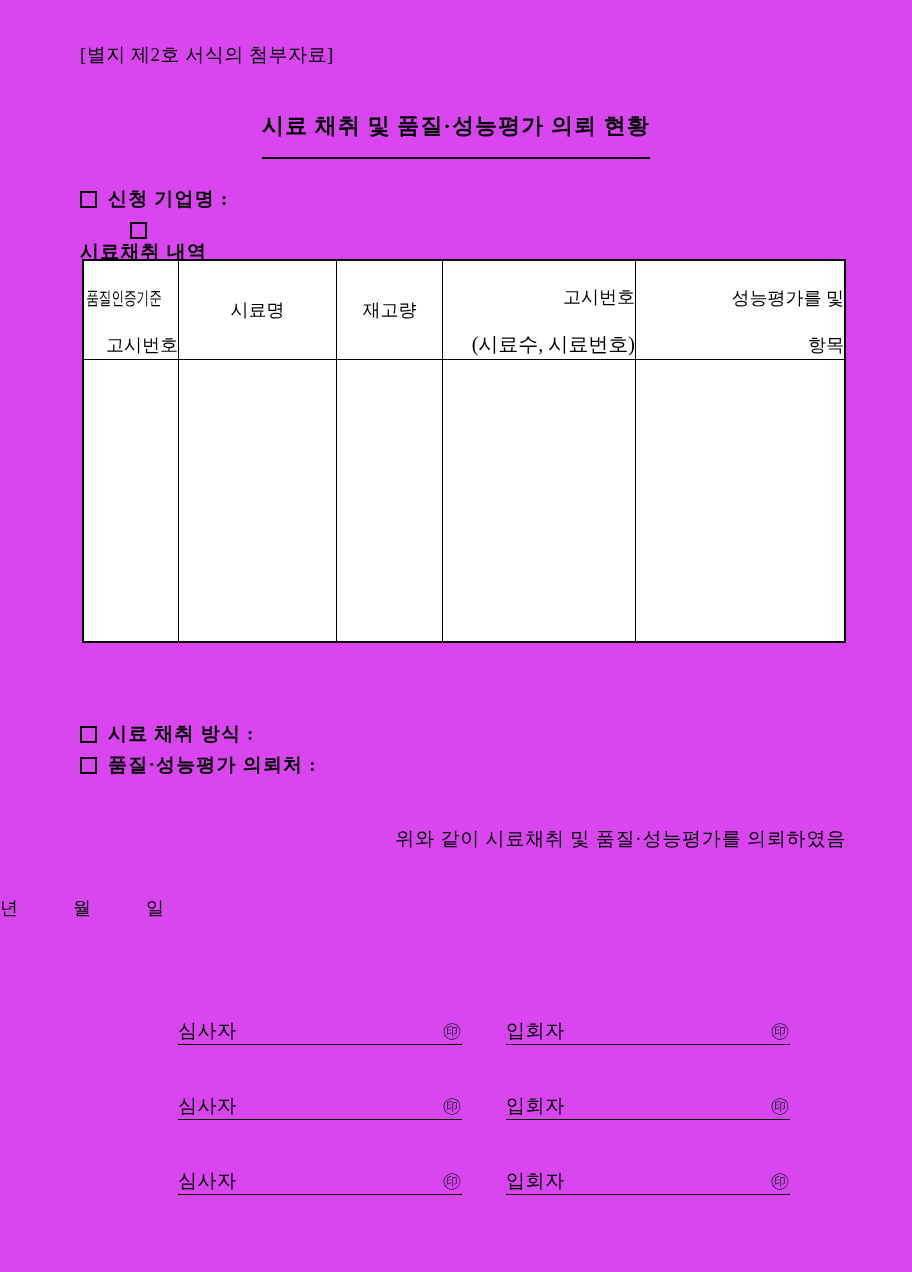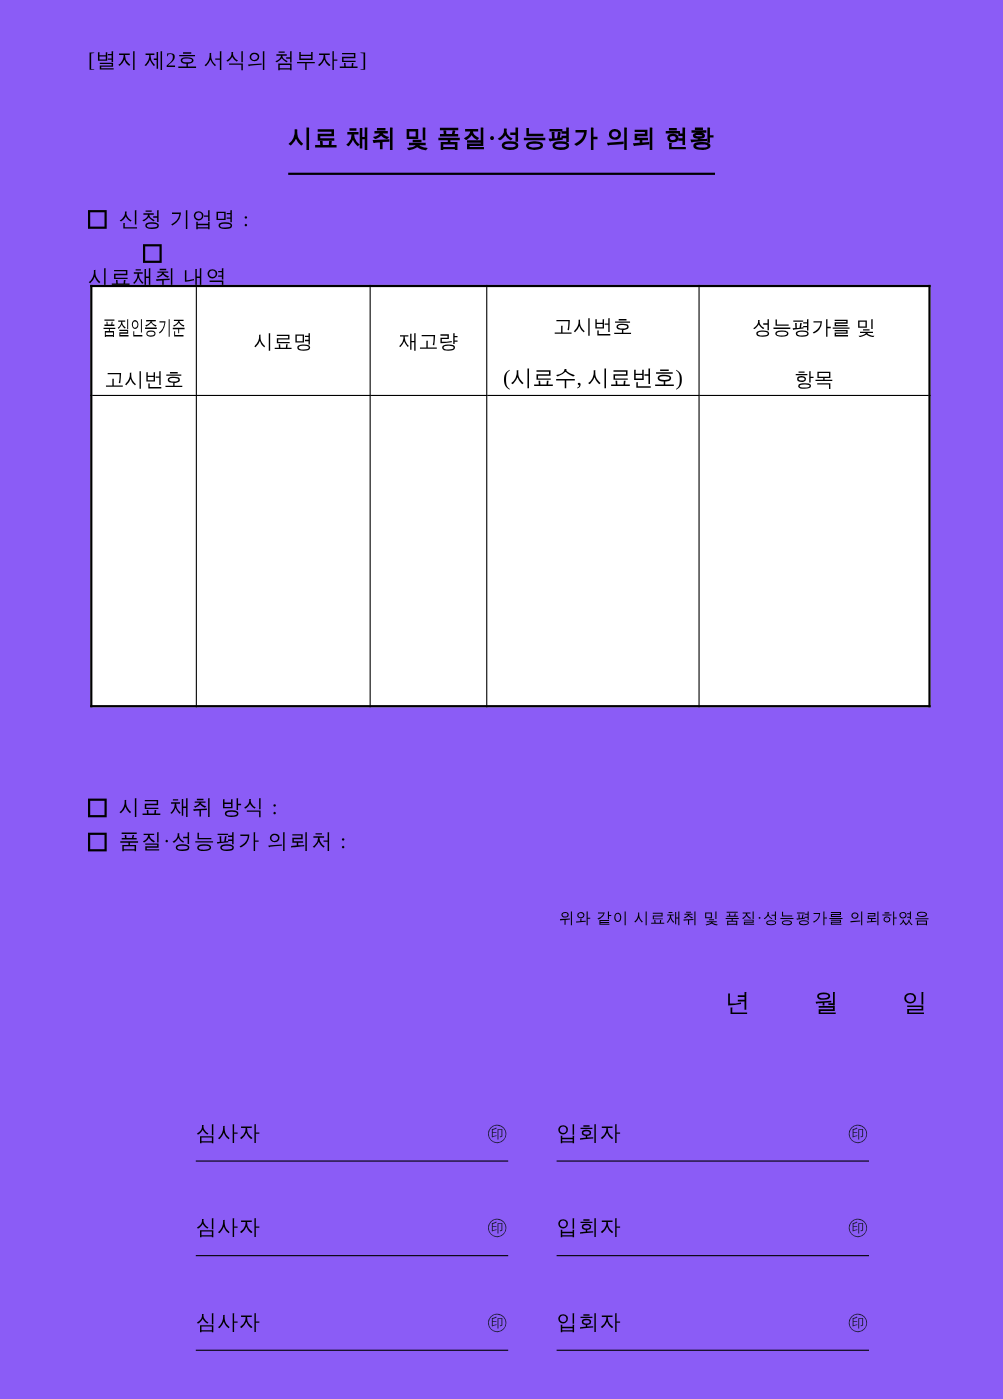--- a/index.html
+++ b/index.html
@@ -11,21 +11,21 @@
   body {
     font-family: "Liberation Serif", "DejaVu Serif", serif;
     color: #000000;
     -webkit-font-smoothing: antialiased;
   }
   .page {
     position: relative;
     width: 912px;
     height: 1272px;
     margin: 0 auto;
-    background: #8b5cf6;
+    background: #d946ef;
     overflow: hidden;
   }
 
   
   .bracket-note {
     position: absolute;
     left: 80px;
     top: 42px;
     font-size: 19px;
     letter-spacing: 0.5px;
@@ -48,21 +48,21 @@
     display: inline-block;
     border-bottom: 2px solid #000;
     padding-bottom: 16px;
   }
 
   
   .check-line {
     position: absolute;
     left: 80px;
     font-size: 19px;
-    font-weight: normal;
+    font-weight: bold;
     letter-spacing: 1.2px;
     white-space: nowrap;
     display: flex;
     align-items: center;
   }
   .check-box {
     display: inline-block;
     width: 13px;
     height: 13px;
     border: 2px solid #000;
@@ -107,21 +107,21 @@
   .col-1 { width: 94px; }
   .col-2 { width: 157px; }
   .col-3 { width: 105px; }
   .col-4 { width: 192px; }
   .col-5 { width: 208px; }
 
   .hdr-stack {
     display: flex;
     flex-direction: column;
     justify-content: center;
-    align-items: center;
+    align-items: flex-end;
     height: 100%;
     gap: 20px;
     margin-top: 23px;
   }
   .hdr-line { white-space: nowrap; }
   .hdr-squeeze {
     display: inline-block;
     transform: scaleX(0.70);
     transform-origin: center;
     white-space: nowrap;
@@ -135,31 +135,30 @@
   }
   .hdr-sub { font-size: 20px; }
 
   
   .declaration {
     position: absolute;
     left: 0;
     top: 826px;
     width: 846px;
     text-align: right;
-    font-size: 14px;
+    font-size: 19px;
     letter-spacing: 0.8px;
     white-space: nowrap;
   }
   .date-line {
     position: absolute;
     left: 0;
     top: 896px;
     width: 843px;
-    text-align: right;
-    font-size: 23px;
+    font-size: 18px;
     white-space: nowrap;
   }
   .date-line .d-sep {
     display: inline-block;
     width: 46px;
   }
 
   
   .sign-block {
     position: absolute;
@@ -172,21 +171,21 @@
     justify-content: space-between;
     margin-bottom: 51px;
   }
   .sign-row:last-child { margin-bottom: 0; }
   .sign-field {
     position: relative;
     width: 284px;
     border-bottom: 1.5px solid #000;
     font-size: 19px;
     letter-spacing: 0.6px;
-    padding-bottom: 13px;
+    padding-bottom: 2px;
     display: flex;
     align-items: flex-end;
     justify-content: space-between;
     white-space: nowrap;
   }
   .sign-label { line-height: 1.1; }
   .seal-mark {
     font-size: 19px;
     line-height: 1.1;
     color: #1a1a2e;

